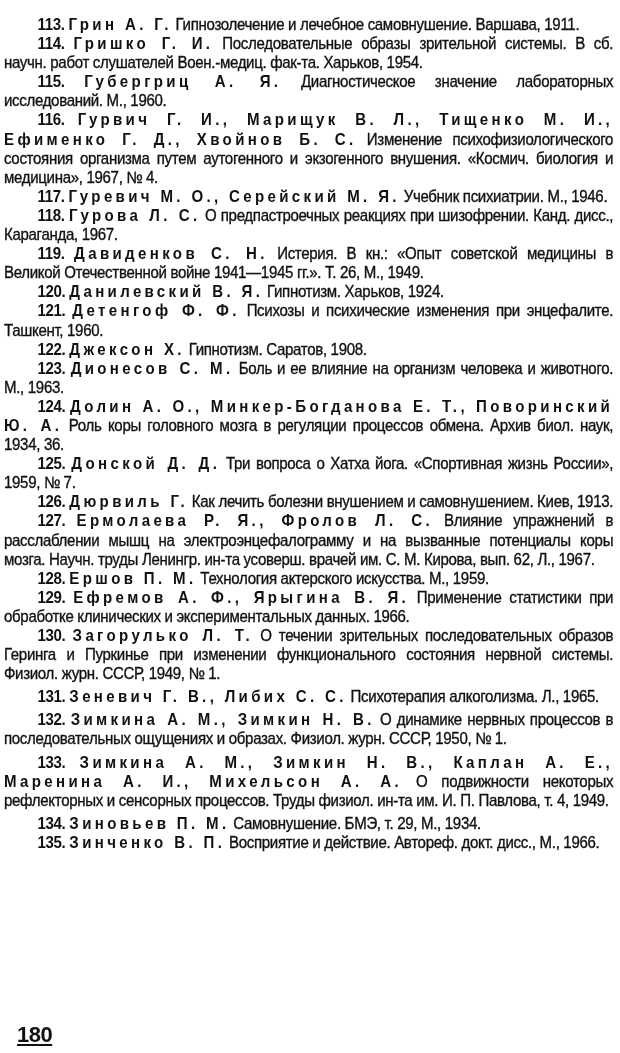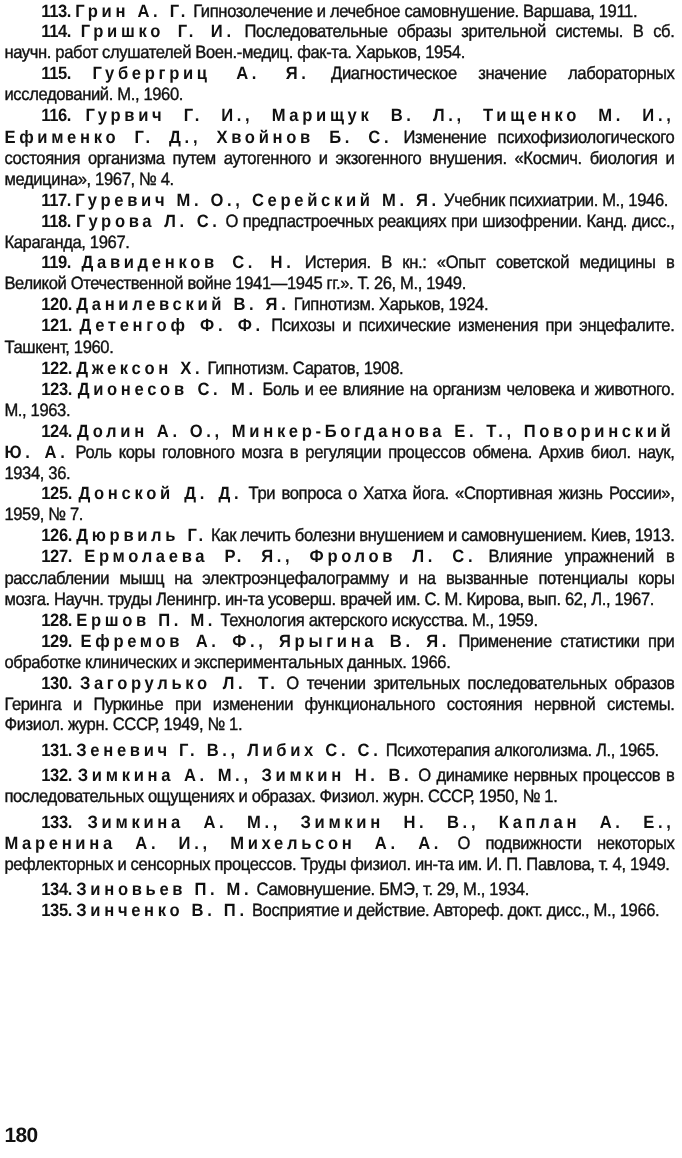--- a/index.html
+++ b/index.html
@@ -5,44 +5,45 @@
   html, body { margin: 0; padding: 0; background: #ffffff; }
   body {
     width: 620px; height: 1053px; overflow: hidden;
     font-family: "Liberation Sans Narrow", "Liberation Sans", sans-serif;
     color: #111111;
   }
   .page {
     position: relative;
     width: 611px; height: 1053px;
     box-sizing: border-box;
-    padding: 1px 4px 0 4px;
+    padding: 15px 4px 0 4px;
   }
   .entries { margin: 0; padding: 0; }
   .entry {
     font-size: 16.2px;
     line-height: 19.1px;
     text-align: justify;
     text-indent: 36px;
     margin: 0;
     font-weight: 700;
     letter-spacing: -0.35px;
     transform: scaleX(0.93);
     transform-origin: left top;
     width: 655px;
   }
   .entry.gap { margin-top: 4px; }
   .num { }
   .author { letter-spacing: 3.6px; font-weight: 700; }
   .text { font-weight: 400; -webkit-text-stroke: 0.35px #111; }
   .pagenum {
     position: absolute;
-    left: 4px; top: 1022px;
-    font-size: 19px; font-weight: 700;
+    left: 17px; top: 1022px;
+    font-size: 22px; font-weight: 700;
     letter-spacing: -0.5px;
+    text-decoration: underline;
   }
 </style>
 </head>
 <body>
 
 <div class="page">
   <div class="entries">
     <p class="entry"><span class="num">113.</span> <span class="author">Грин А. Г.</span><span class="text"> Гипнозолечение и лечебное самовнушение. Варшава, 1911.</span></p>
     <p class="entry"><span class="num">114.</span> <span class="author">Гришко Г. И.</span><span class="text"> Последовательные образы зрительной системы. В сб. научн. работ слушателей Воен.-медиц. фак-та. Харьков, 1954.</span></p>
     <p class="entry"><span class="num">115.</span> <span class="author">Губергриц А. Я.</span><span class="text"> Диагностическое значение лабораторных исследований. М., 1960.</span></p>

